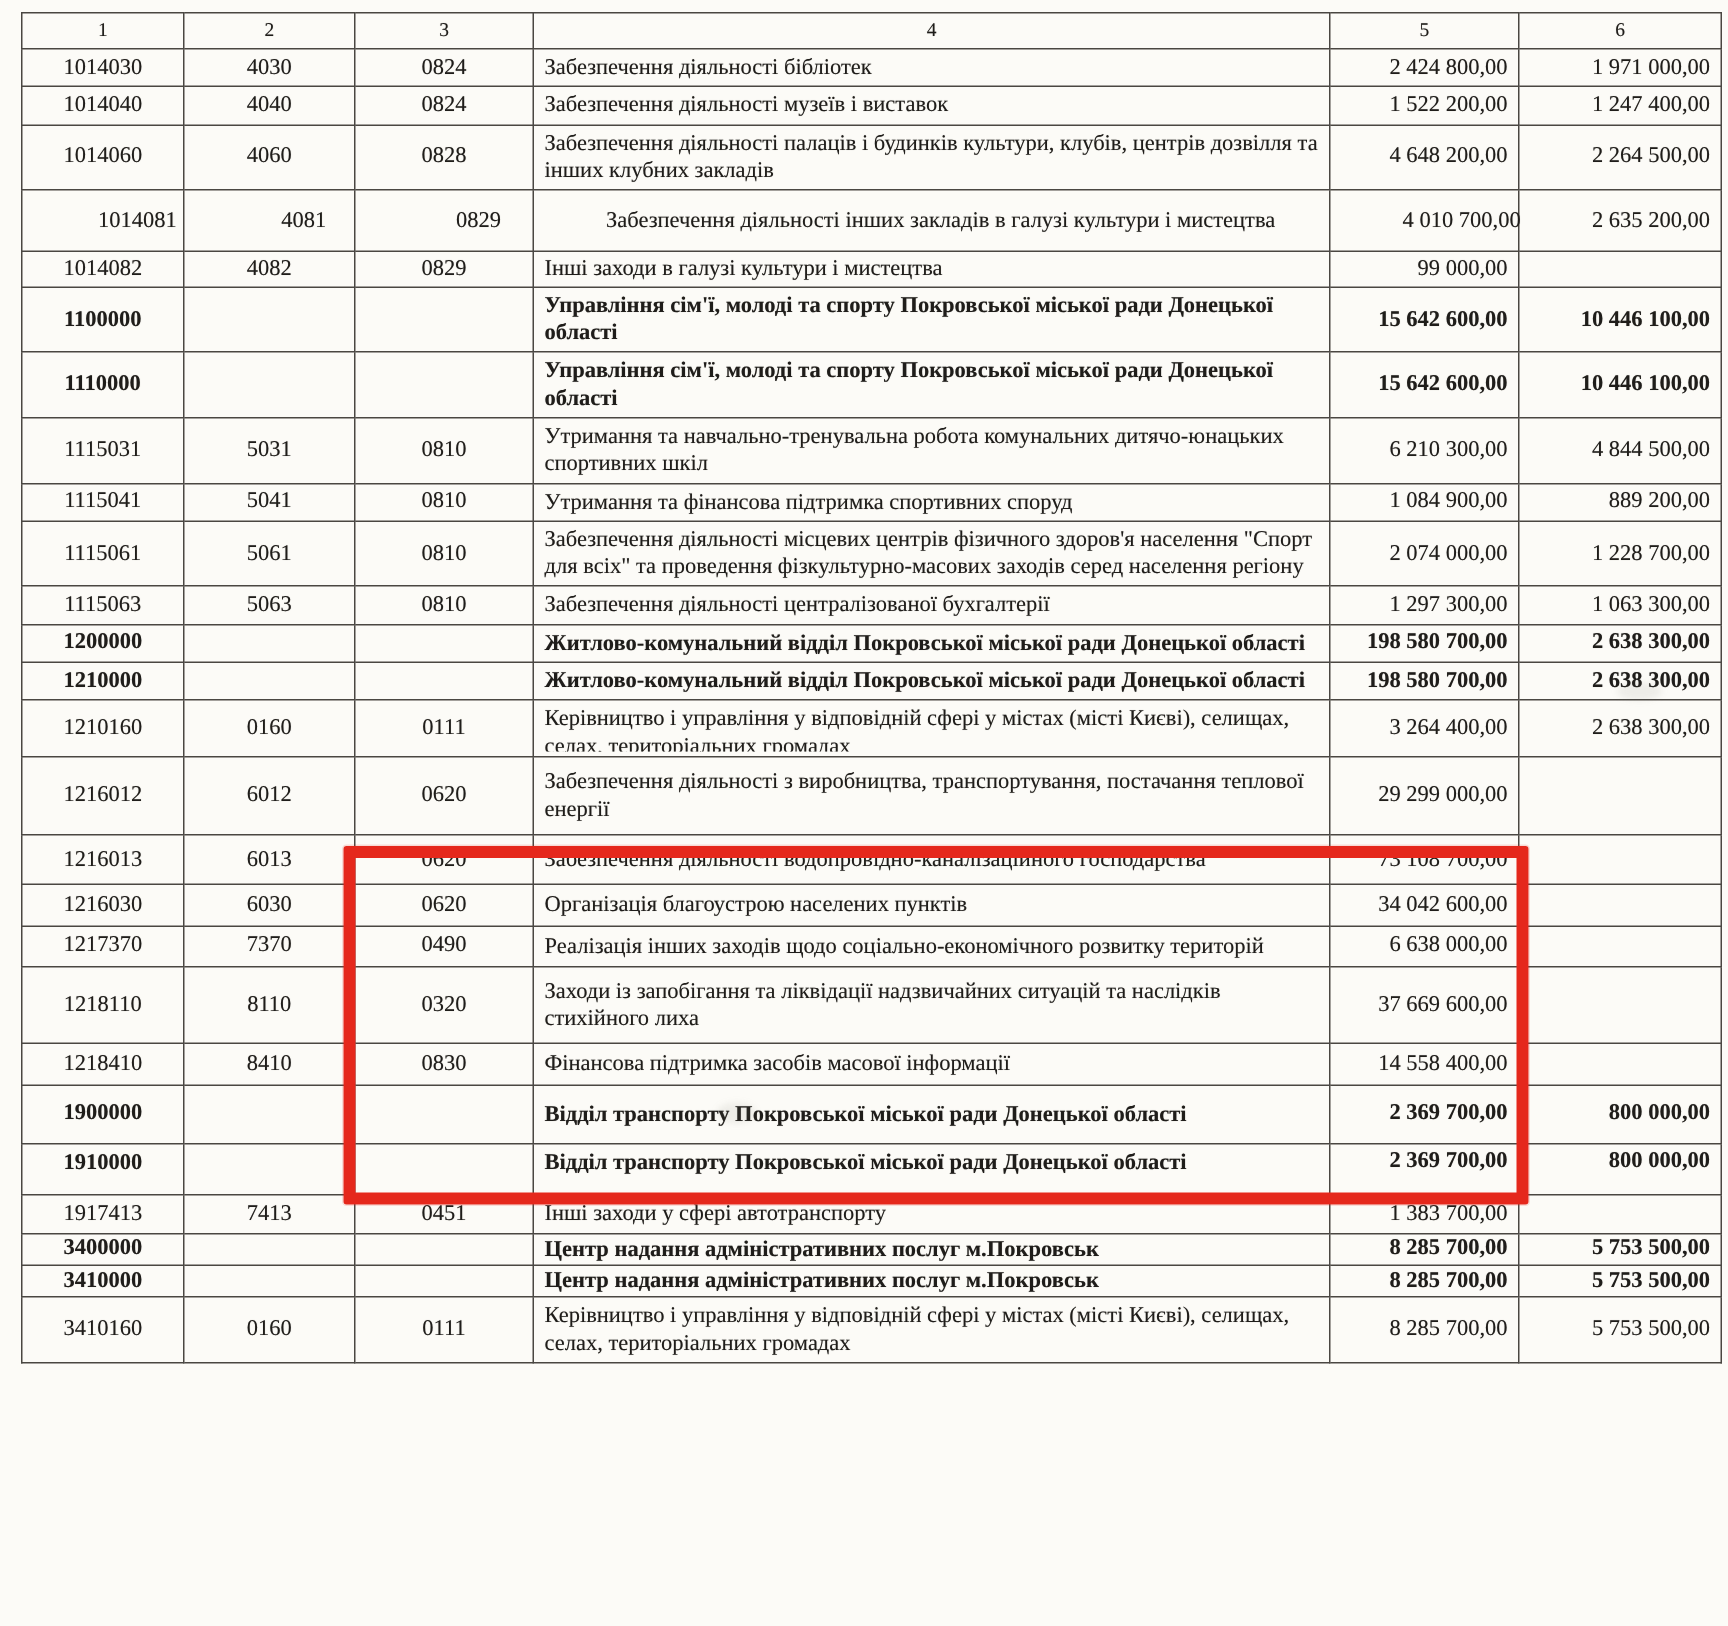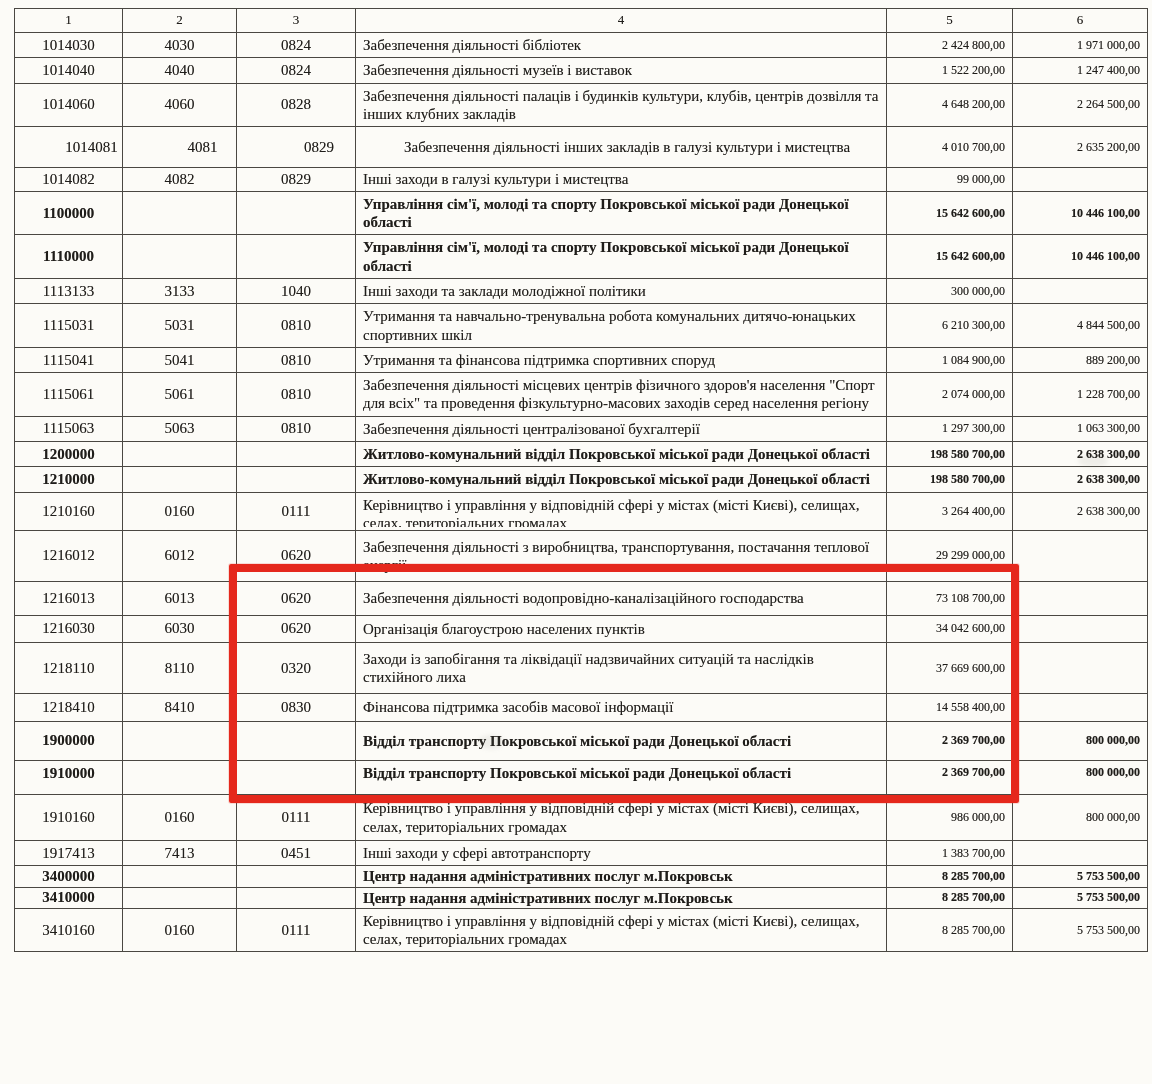--- a/index.html
+++ b/index.html
@@ -24,21 +24,21 @@
     text-shadow:0 0 0.5px rgba(40,36,30,.45);
   }
   thead th{
     font-weight:normal;
     font-size:13px;
     padding:3px 0 4px;
     text-align:center;
   }
   td{font-size:15px;padding:2px 6px;}
   td.code{text-align:center;padding:3px 2px;font-size:15px;}
-  td.amt{text-align:right;padding-right:7px;white-space:nowrap;font-size:12px;}
+  td.amt{text-align:right;padding-right:7px;white-space:nowrap;font-size:15px;}
   td.name-cell{padding:3px 7px;}
   .name-wrap{line-height:1.22;}
   tr.section td{font-weight:bold;}
   tr.section td.name-cell{font-size:15px;}
 
   
   tr[data-code="1014081"] td{padding-top:11px;padding-bottom:11px;padding-left:48px;}
   tr[data-code="1014082"] td{padding-top:2px;padding-bottom:2px;}
   tr[data-code="1115063"] td{padding-top:3px;padding-bottom:3px;}
   tr[data-code="1210160"] .name-wrap{max-height:31px;overflow:hidden;}
@@ -152,30 +152,20 @@
         <tr data-code="1110000" class="section">
           <td class="code">1110000</td>
           <td class="code"></td>
           <td class="code"></td>
           <td class="name-cell">
             <div class="name-wrap">Управління сім'ї, молоді та спорту Покровської міської ради Донецької області</div>
           </td>
           <td class="amt">15 642 600,00</td>
           <td class="amt">10 446 100,00</td>
         </tr>
-        <tr data-code="1113133">
-          <td class="code">1113133</td>
-          <td class="code">3133</td>
-          <td class="code">1040</td>
-          <td class="name-cell">
-            <div class="name-wrap">Інші заходи та заклади молодіжної політики</div>
-          </td>
-          <td class="amt">300 000,00</td>
-          <td class="amt"></td>
-        </tr>
         <tr data-code="1115031">
           <td class="code">1115031</td>
           <td class="code">5031</td>
           <td class="code">0810</td>
           <td class="name-cell">
             <div class="name-wrap">Утримання та навчально-тренувальна робота комунальних дитячо-юнацьких спортивних шкіл</div>
           </td>
           <td class="amt">6 210 300,00</td>
           <td class="amt">4 844 500,00</td>
         </tr>
@@ -262,20 +252,30 @@
         <tr data-code="1216030">
           <td class="code">1216030</td>
           <td class="code">6030</td>
           <td class="code">0620</td>
           <td class="name-cell">
             <div class="name-wrap">Організація благоустрою населених пунктів</div>
           </td>
           <td class="amt">34 042 600,00</td>
           <td class="amt"></td>
         </tr>
+        <tr data-code="1217370">
+          <td class="code">1217370</td>
+          <td class="code">7370</td>
+          <td class="code">0490</td>
+          <td class="name-cell">
+            <div class="name-wrap">Реалізація інших заходів щодо соціально-економічного розвитку територій</div>
+          </td>
+          <td class="amt">6 638 000,00</td>
+          <td class="amt"></td>
+        </tr>
         <tr data-code="1218110">
           <td class="code">1218110</td>
           <td class="code">8110</td>
           <td class="code">0320</td>
           <td class="name-cell">
             <div class="name-wrap">Заходи із запобігання та ліквідації надзвичайних ситуацій та наслідків стихійного лиха</div>
           </td>
           <td class="amt">37 669 600,00</td>
           <td class="amt"></td>
         </tr>
@@ -302,30 +302,20 @@
         <tr data-code="1910000" class="section">
           <td class="code">1910000</td>
           <td class="code"></td>
           <td class="code"></td>
           <td class="name-cell">
             <div class="name-wrap">Відділ транспорту Покровської міської ради Донецької області</div>
           </td>
           <td class="amt">2 369 700,00</td>
           <td class="amt">800 000,00</td>
         </tr>
-        <tr data-code="1910160">
-          <td class="code">1910160</td>
-          <td class="code">0160</td>
-          <td class="code">0111</td>
-          <td class="name-cell">
-            <div class="name-wrap">Керівництво і управління у відповідній сфері у містах (місті Києві), селищах, селах, територіальних громадах</div>
-          </td>
-          <td class="amt">986 000,00</td>
-          <td class="amt">800 000,00</td>
-        </tr>
         <tr data-code="1917413">
           <td class="code">1917413</td>
           <td class="code">7413</td>
           <td class="code">0451</td>
           <td class="name-cell">
             <div class="name-wrap">Інші заходи у сфері автотранспорту</div>
           </td>
           <td class="amt">1 383 700,00</td>
           <td class="amt"></td>
         </tr>

